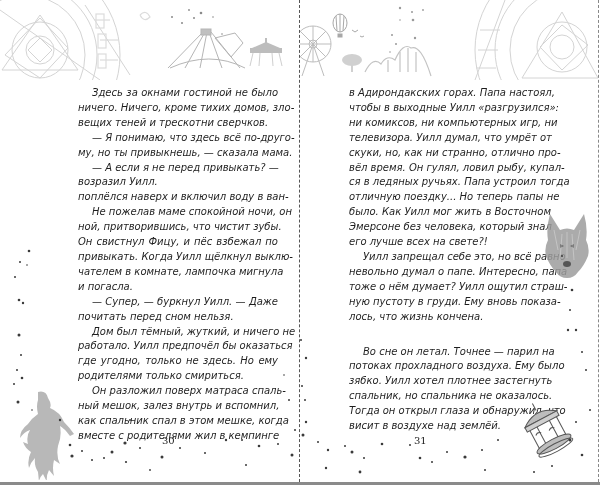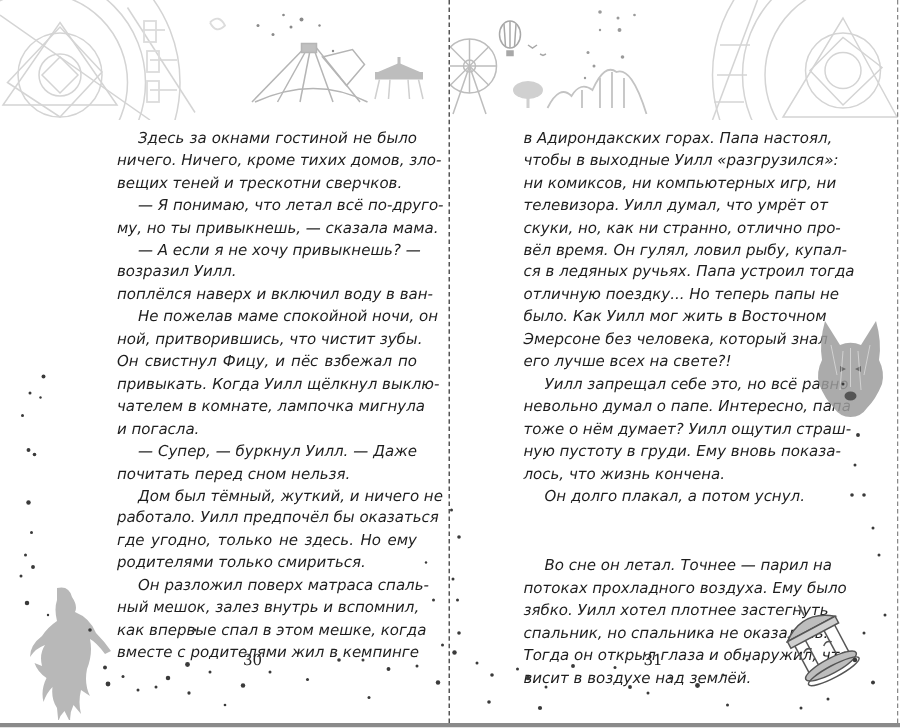--- a/index.html
+++ b/index.html
@@ -23,30 +23,30 @@
 
   .text-block {
     position: absolute; top: 86px;
     font-size: 10px; line-height: 14.9px; color: #1e1e1e;
     text-align: justify;
     font-style: italic;
   }
   .page.left .text-block { left: 64px; width: 214px; }
   .page.right .text-block { left: 35px; width: 195px; }
   .para { margin: 0; text-indent: 14px; }
-  .para.gap { margin-top: 32px; }
+  .para.gap { margin-top: 20px; }
   .line { display: block; text-align: justify; text-align-last: justify; white-space: nowrap; }
   .line.last { text-align-last: left; }
 
   .page-number {
     position: absolute; top: 435px; font-family: "DejaVu Serif", serif;
     font-size: 10px; color: #222;
   }
   .page.left .page-number { left: 162px; }
-  .page.right .page-number { left: 129px; }
+  .page.right .page-number { left: 114px; }
 
   .deco { position: absolute; }
 </style>
 </head>
 <body>
 
 <div class="spread">
 
   <div class="page left">
     <svg class="header-art" viewBox="0 0 300 80" width="300" height="80">
@@ -107,25 +107,25 @@
       </g>
     </svg>
 
     <div class="text-block">
       <p class="para">
         <span class="line" style="padding-left:14px">Здесь за окнами гостиной не было</span>
         <span class="line">ничего. Ничего, кроме тихих домов, зло-</span>
         <span class="line last">вещих теней и трескотни сверчков.</span>
       </p>
       <p class="para">
-        <span class="line" style="padding-left:14px">— Я понимаю, что летал всё по-друго-</span>
+        <span class="line" style="padding-left:14px">— Я понимаю, что здесь всё по-друго-</span>
         <span class="line last">му, но ты привыкнешь, — сказала мама.</span>
       </p>
       <p class="para">
-        <span class="line" style="padding-left:14px">— А если я не хочу привыкнешь? —</span>
+        <span class="line" style="padding-left:14px">— А если я не перед привыкать? —</span>
         <span class="line last">возразил Уилл.</span>
       </p>
       <p class="para">
         <span class="line">поплёлся наверх и включил воду в ван-</span>
         <span class="line" style="padding-left:14px">Не пожелав маме спокойной ночи, он</span>
         <span class="line">ной, притворившись, что чистит зубы.</span>
         <span class="line">Он свистнул Фицу, и пёс взбежал по</span>
         <span class="line">привыкать. Когда Уилл щёлкнул выклю-</span>
         <span class="line">чателем в комнате, лампочка мигнула</span>
         <span class="line last">и погасла.</span>
@@ -136,21 +136,21 @@
       </p>
       <p class="para">
         <span class="line" style="padding-left:14px">Дом был тёмный, жуткий, и ничего не</span>
         <span class="line">работало. Уилл предпочёл бы оказаться</span>
         <span class="line">где угодно, только не здесь. Но ему</span>
         <span class="line last">родителями только смириться.</span>
       </p>
       <p class="para">
         <span class="line" style="padding-left:14px">Он разложил поверх матраса спаль-</span>
         <span class="line">ный мешок, залез внутрь и вспомнил,</span>
-        <span class="line">как впервые спал в этом мешке, когда</span>
+        <span class="line">как спальник спал в этом мешке, когда</span>
         <span class="line">вместе с родителями жил в кемпинге</span>
       </p>
     </div>
 
     <svg class="deco" style="left:12px; top:390px;" width="65" height="90" viewBox="0 0 65 90">
       <path fill="#b8b8b8" d="M26 2 q8 -2 10 6 q4 6 2 10 q10 4 14 14 q6 6 10 12 l-4 2 q-6 -8 -10 -10 q2 10 -2 20 q-2 10 2 18 l-6 -4 q-2 8 0 16 l-5 -6 q-3 6 -2 12 l-4 -8 q-4 4 -4 8 l-1 -10 q-4 -6 -3 -14 q-4 4 -6 10 q-2 -8 2 -16 q-6 -4 -8 -10 l5 2 q-2 -8 2 -14 q-6 2 -10 8 q0 -8 8 -14 q4 -6 10 -10 q-2 -8 0 -14 z"></path>
     </svg>
 
     <svg class="deco" style="left:0; top:100px;" width="300" height="382" viewBox="0 0 300 382">
       <g fill="#3a3a3a">
@@ -275,23 +275,20 @@
         <span class="line">Эмерсоне без человека, который знал</span>
         <span class="line last">его лучше всех на свете?!</span>
       </p>
       <p class="para">
         <span class="line" style="padding-left:14px">Уилл запрещал себе это, но всё равно</span>
         <span class="line">невольно думал о папе. Интересно, папа</span>
         <span class="line">тоже о нём думает? Уилл ощутил страш-</span>
         <span class="line">ную пустоту в груди. Ему вновь показа-</span>
         <span class="line last">лось, что жизнь кончена.</span>
       </p>
-      <p class="para">
-        <span class="line last" style="padding-left:14px">Он долго плакал, а потом уснул.</span>
-      </p>
       <p class="para gap">
         <span class="line" style="padding-left:14px">Во сне он летал. Точнее — парил на</span>
         <span class="line">потоках прохладного воздуха. Ему было</span>
         <span class="line">зябко. Уилл хотел плотнее застегнуть</span>
         <span class="line">спальник, но спальника не оказалось.</span>
         <span class="line">Тогда он открыл глаза и обнаружил, что</span>
         <span class="line last">висит в воздухе над землёй.</span>
       </p>
     </div>
 

